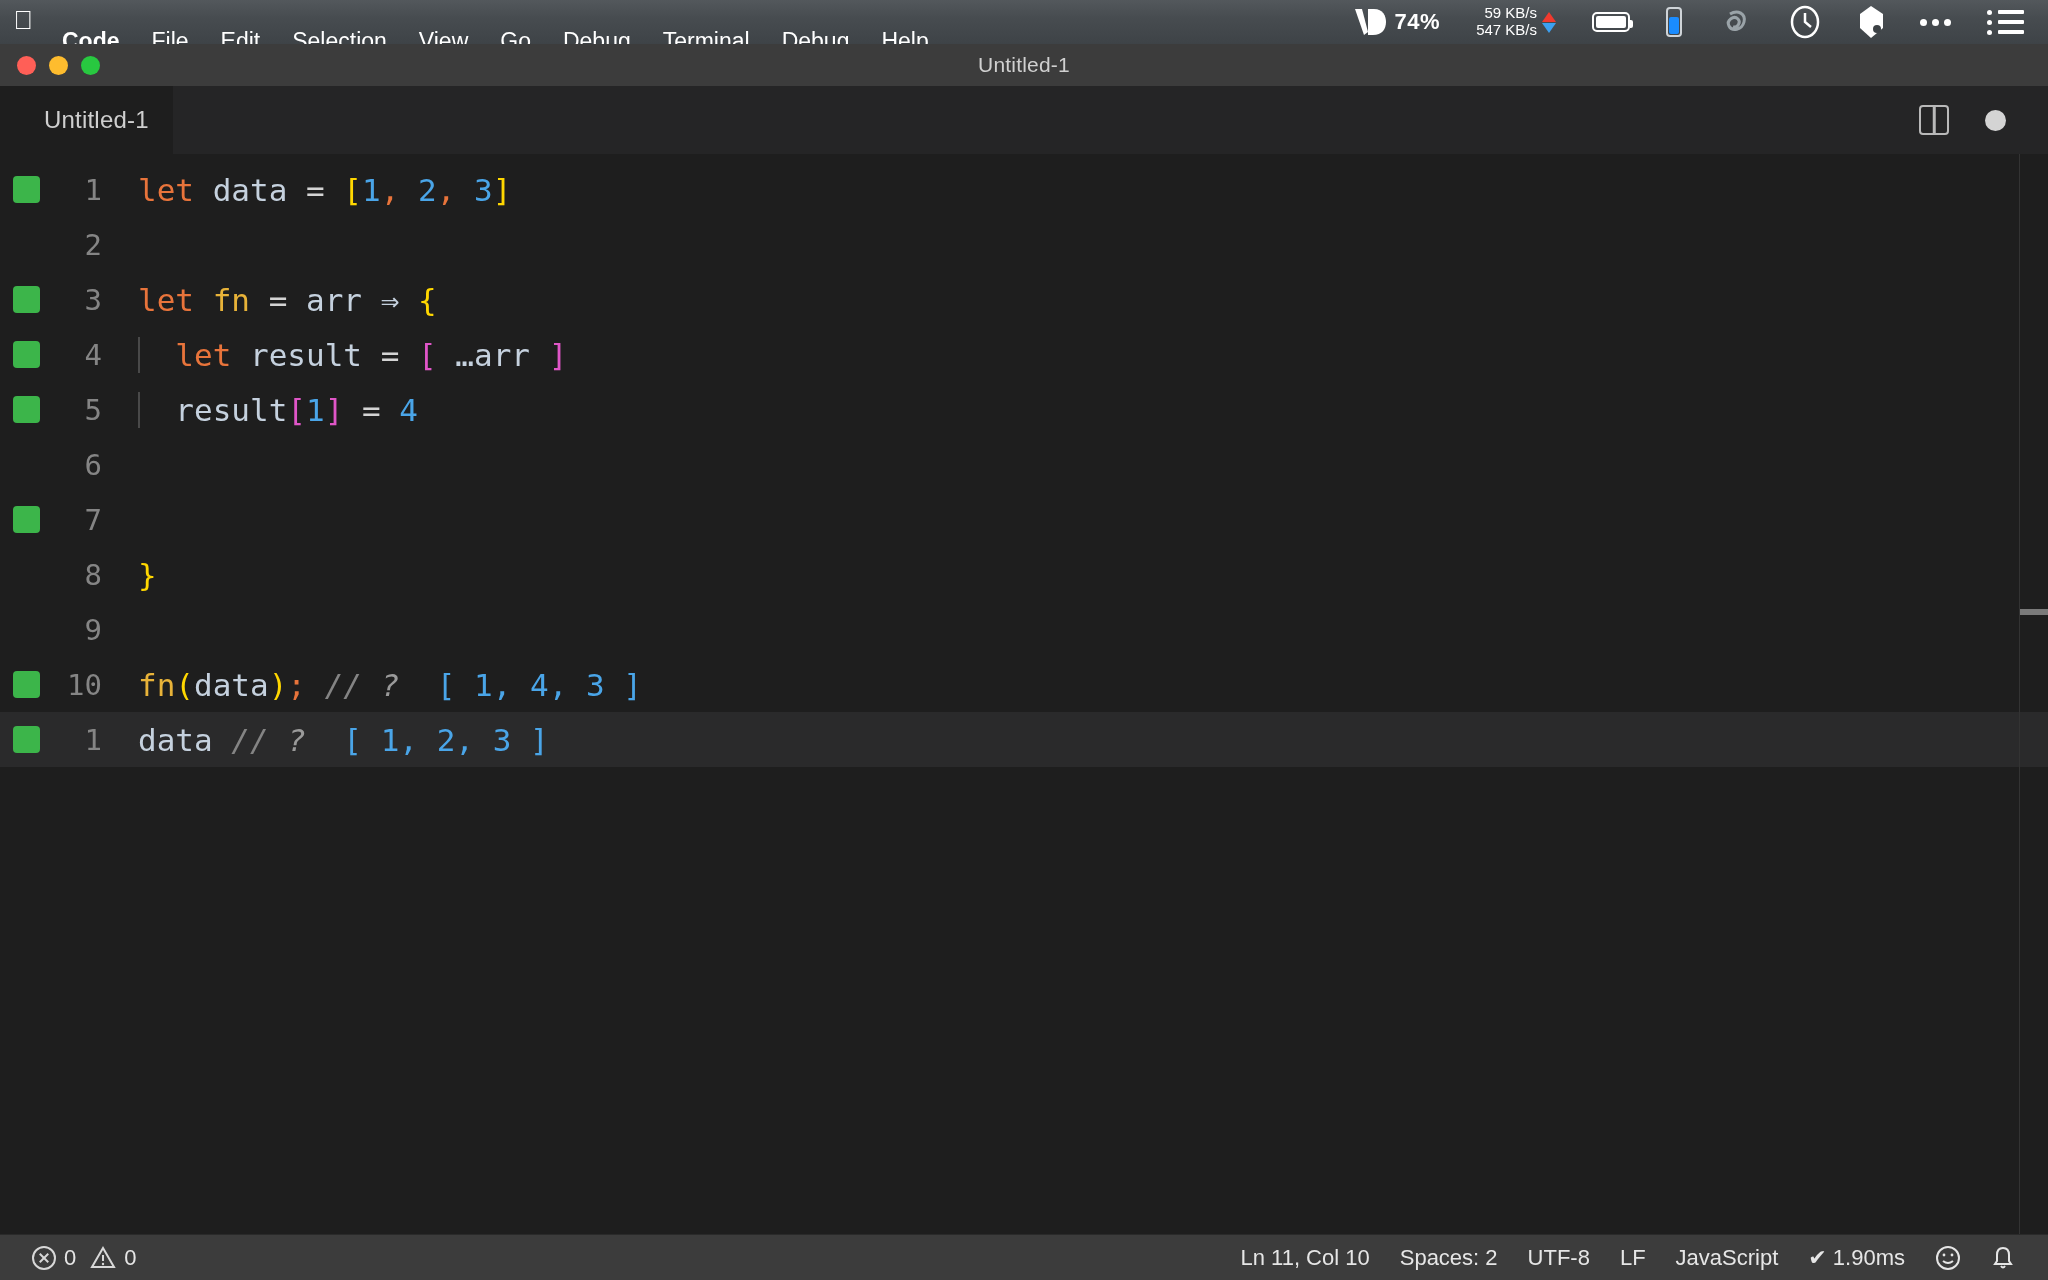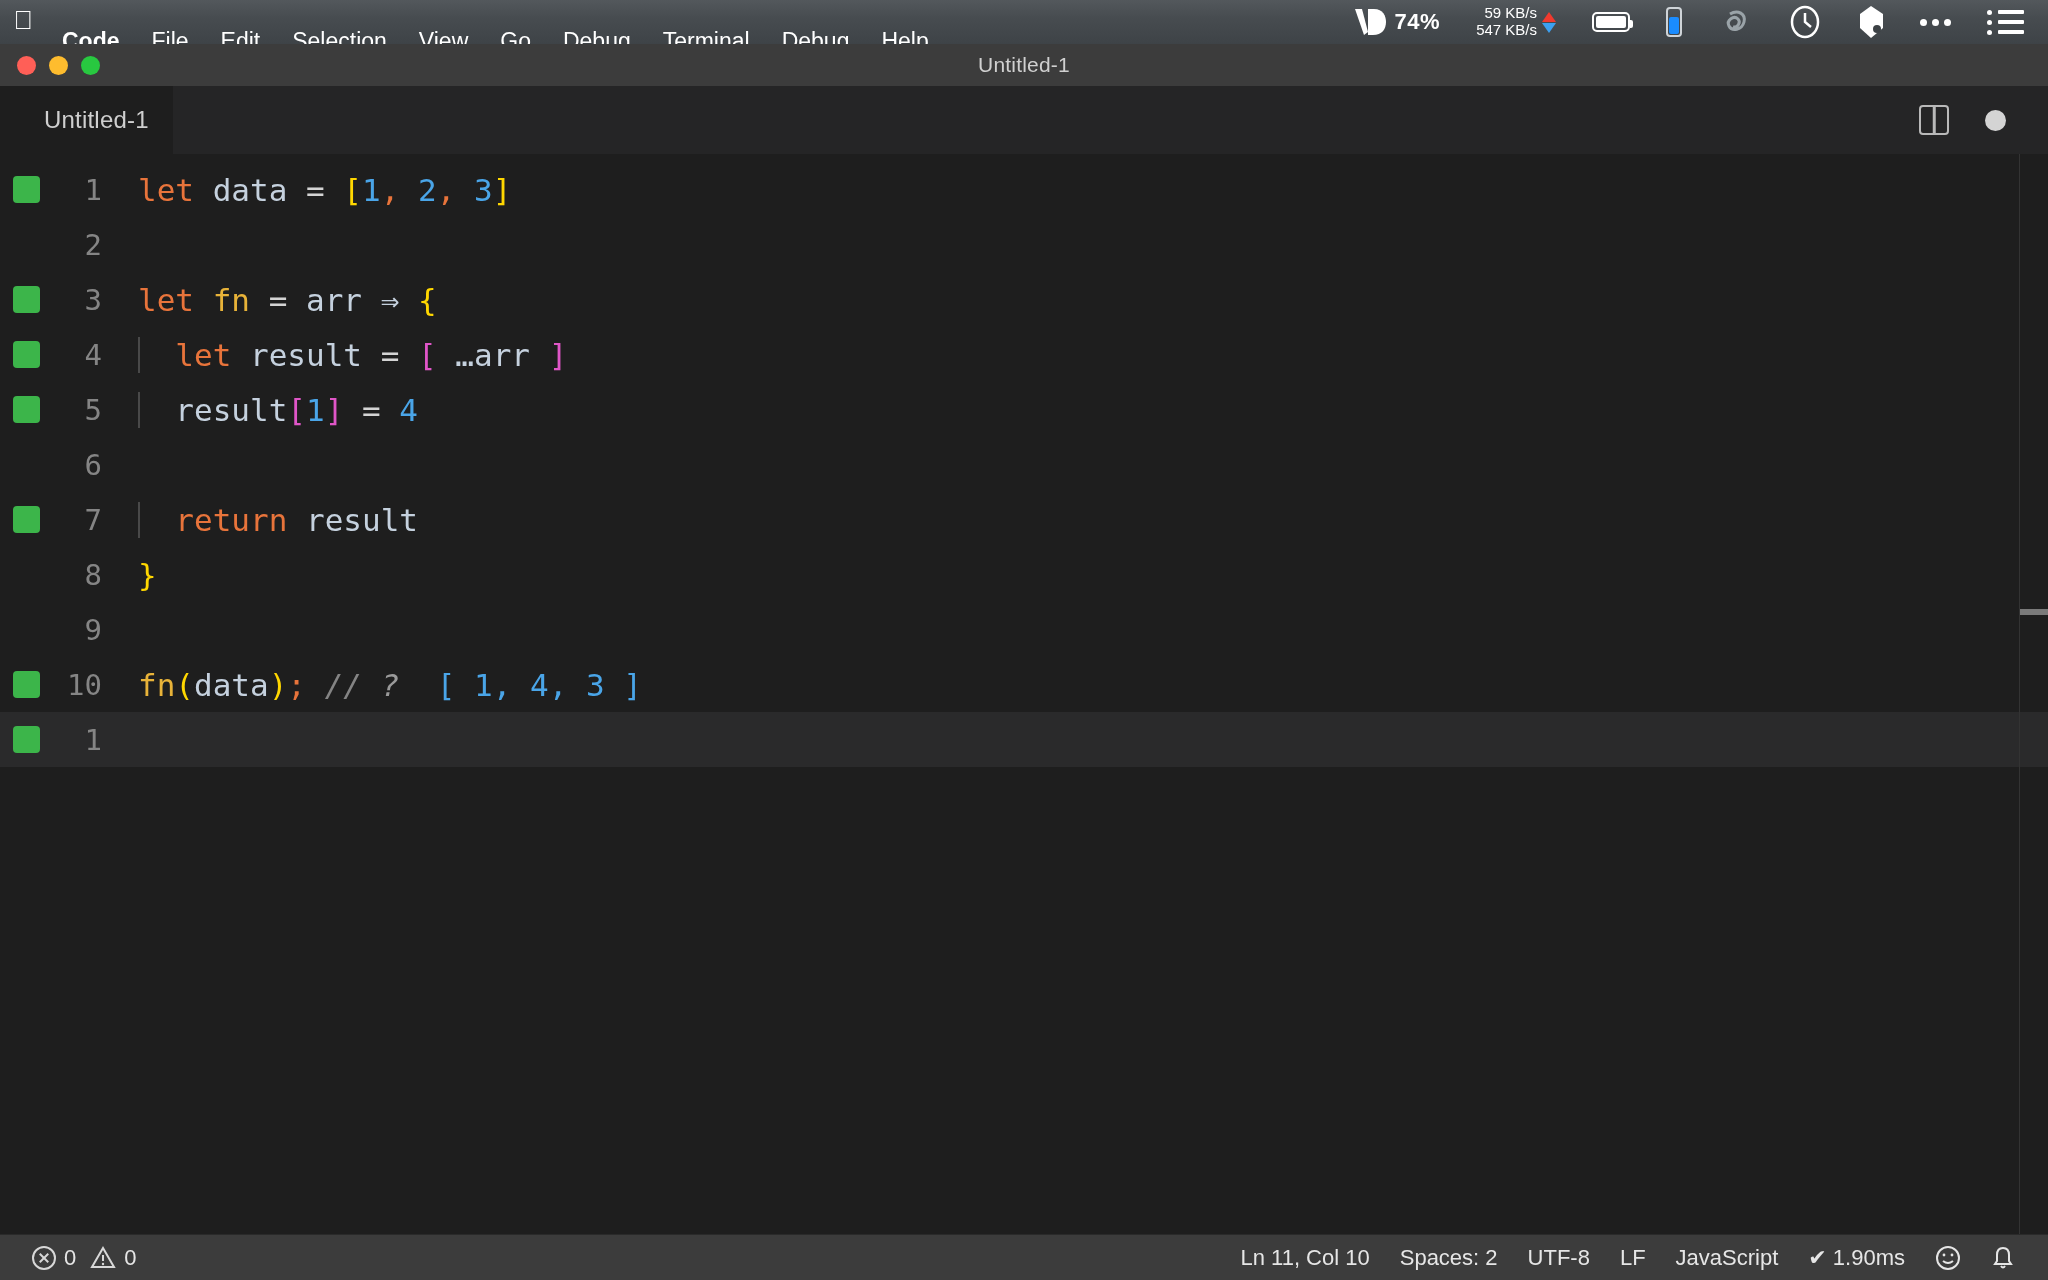--- a/index.html
+++ b/index.html
@@ -270,25 +270,25 @@
   </div>
 
   <div class="editor">
     <div class="code-area" id="code-area">
         <div class="line"><span class="bp"></span><span class="lnum">1</span><span class="ltext"><span class="kw">let</span><span class="var"> </span><span class="var">data</span><span class="var"> </span><span class="op">=</span><span class="var"> </span><span class="b-yellow">[</span><span class="num">1</span><span class="comma">,</span><span class="var"> </span><span class="num">2</span><span class="comma">,</span><span class="var"> </span><span class="num">3</span><span class="b-yellow">]</span></span></div>
         <div class="line"><span class="lnum">2</span><span class="ltext"></span></div>
         <div class="line"><span class="bp"></span><span class="lnum">3</span><span class="ltext"><span class="kw">let</span><span class="var"> </span><span class="fnname">fn</span><span class="var"> </span><span class="op">=</span><span class="var"> </span><span class="var">arr</span><span class="var"> </span><span class="arrow">⇒</span><span class="var"> </span><span class="b-yellow">{</span></span></div>
         <div class="line"><span class="bp"></span><span class="lnum">4</span><span class="ltext"><span class="indent-guide" style="left: 8px; top: 0px; bottom: 0px;"></span><span class="var">  </span><span class="kw">let</span><span class="var"> </span><span class="var">result</span><span class="var"> </span><span class="op">=</span><span class="var"> </span><span class="b-pink">[</span><span class="var"> …</span><span class="var">arr</span><span class="var"> </span><span class="b-pink">]</span></span></div>
         <div class="line"><span class="bp"></span><span class="lnum">5</span><span class="ltext"><span class="indent-guide" style="left: 8px; top: 0px; bottom: 0px;"></span><span class="var">  </span><span class="var">result</span><span class="b-pink">[</span><span class="num">1</span><span class="b-pink">]</span><span class="var"> </span><span class="op">=</span><span class="var"> </span><span class="num">4</span></span></div>
         <div class="line"><span class="lnum">6</span><span class="ltext"><span class="indent-guide" style="left: 8px; top: 0px; bottom: 0px;"></span></span></div>
-        <div class="line"><span class="bp"></span><span class="lnum">7</span><span class="ltext"><span class="indent-guide" style="left: 8px; top: 0px; bottom: 0px;"></span><span class="var">  </span><span class="kw">return</span><span class="var"> </span><span class="var">result</span></span></div>
+        <div class="line"><span class="bp"></span><span class="lnum">7</span></div>
         <div class="line"><span class="lnum">8</span><span class="ltext"><span class="b-yellow">}</span></span></div>
         <div class="line"><span class="lnum">9</span><span class="ltext"></span></div>
         <div class="line"><span class="bp"></span><span class="lnum">10</span><span class="ltext"><span class="fnname">fn</span><span class="b-yellow">(</span><span class="var">data</span><span class="b-yellow">)</span><span class="comma">;</span><span class="var"> </span><span class="comment">//</span><span class="var"> </span><span class="qmark">?</span><span class="var">  </span><span class="result">[ 1, 4, 3 ]</span></span></div>
-        <div class="line active"><span class="bp"></span><span class="lnum">1</span></div>
+        <div class="line active"><span class="bp"></span><span class="lnum">1</span><span class="ltext"><span class="var">data</span><span class="var"> </span><span class="comment">//</span><span class="var"> </span><span class="qmark">?</span><span class="var">  </span><span class="result">[ 1, 2, 3 ]</span></span></div>
       </div>
     <div class="scroll-track"></div>
     <div class="scroll-marker"></div>
   </div>
 
   <div class="statusbar">
     <div class="sb-left">
       <div class="sb-item">
         <span class="circ-x"></span>
         <span>0</span>

